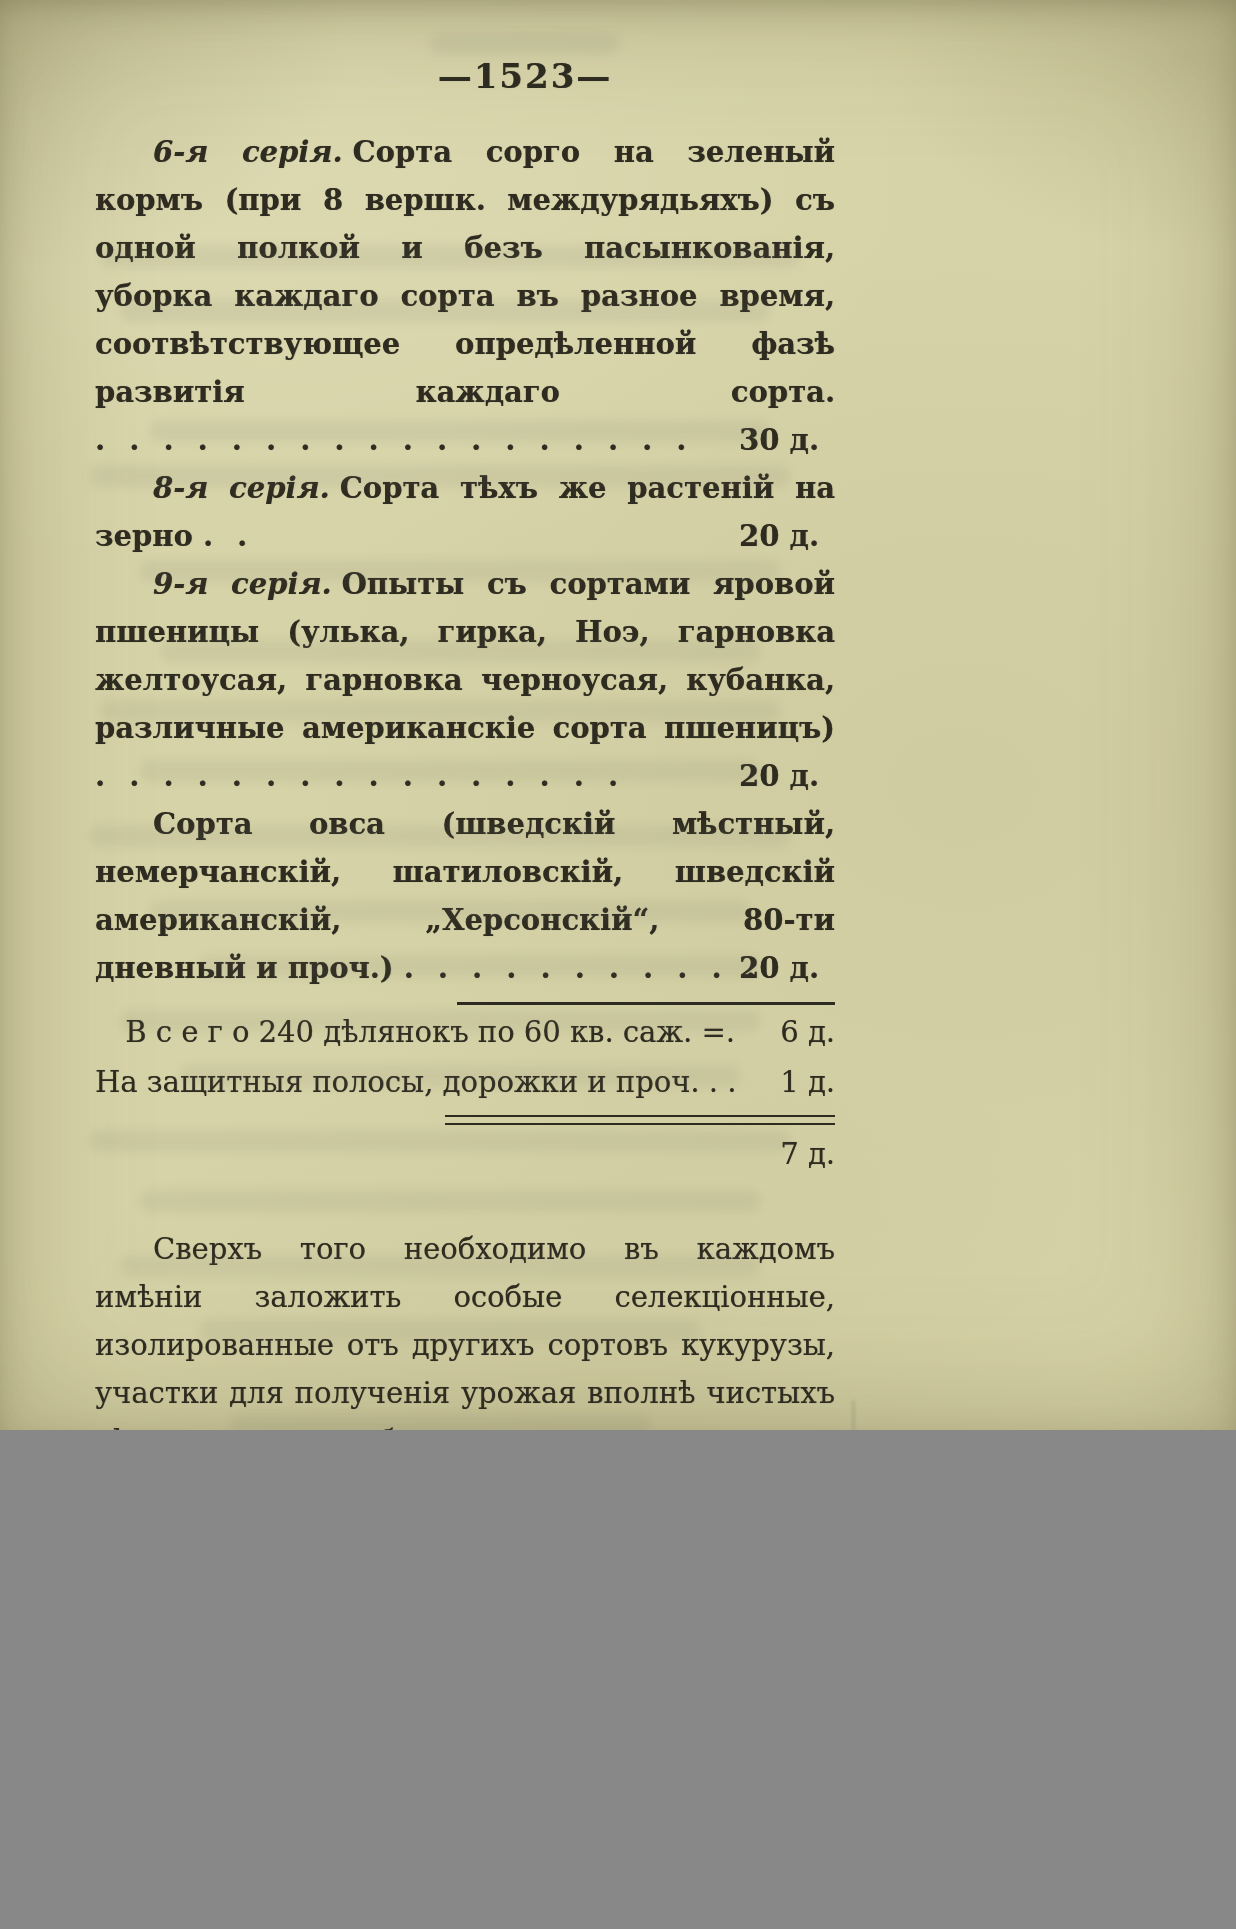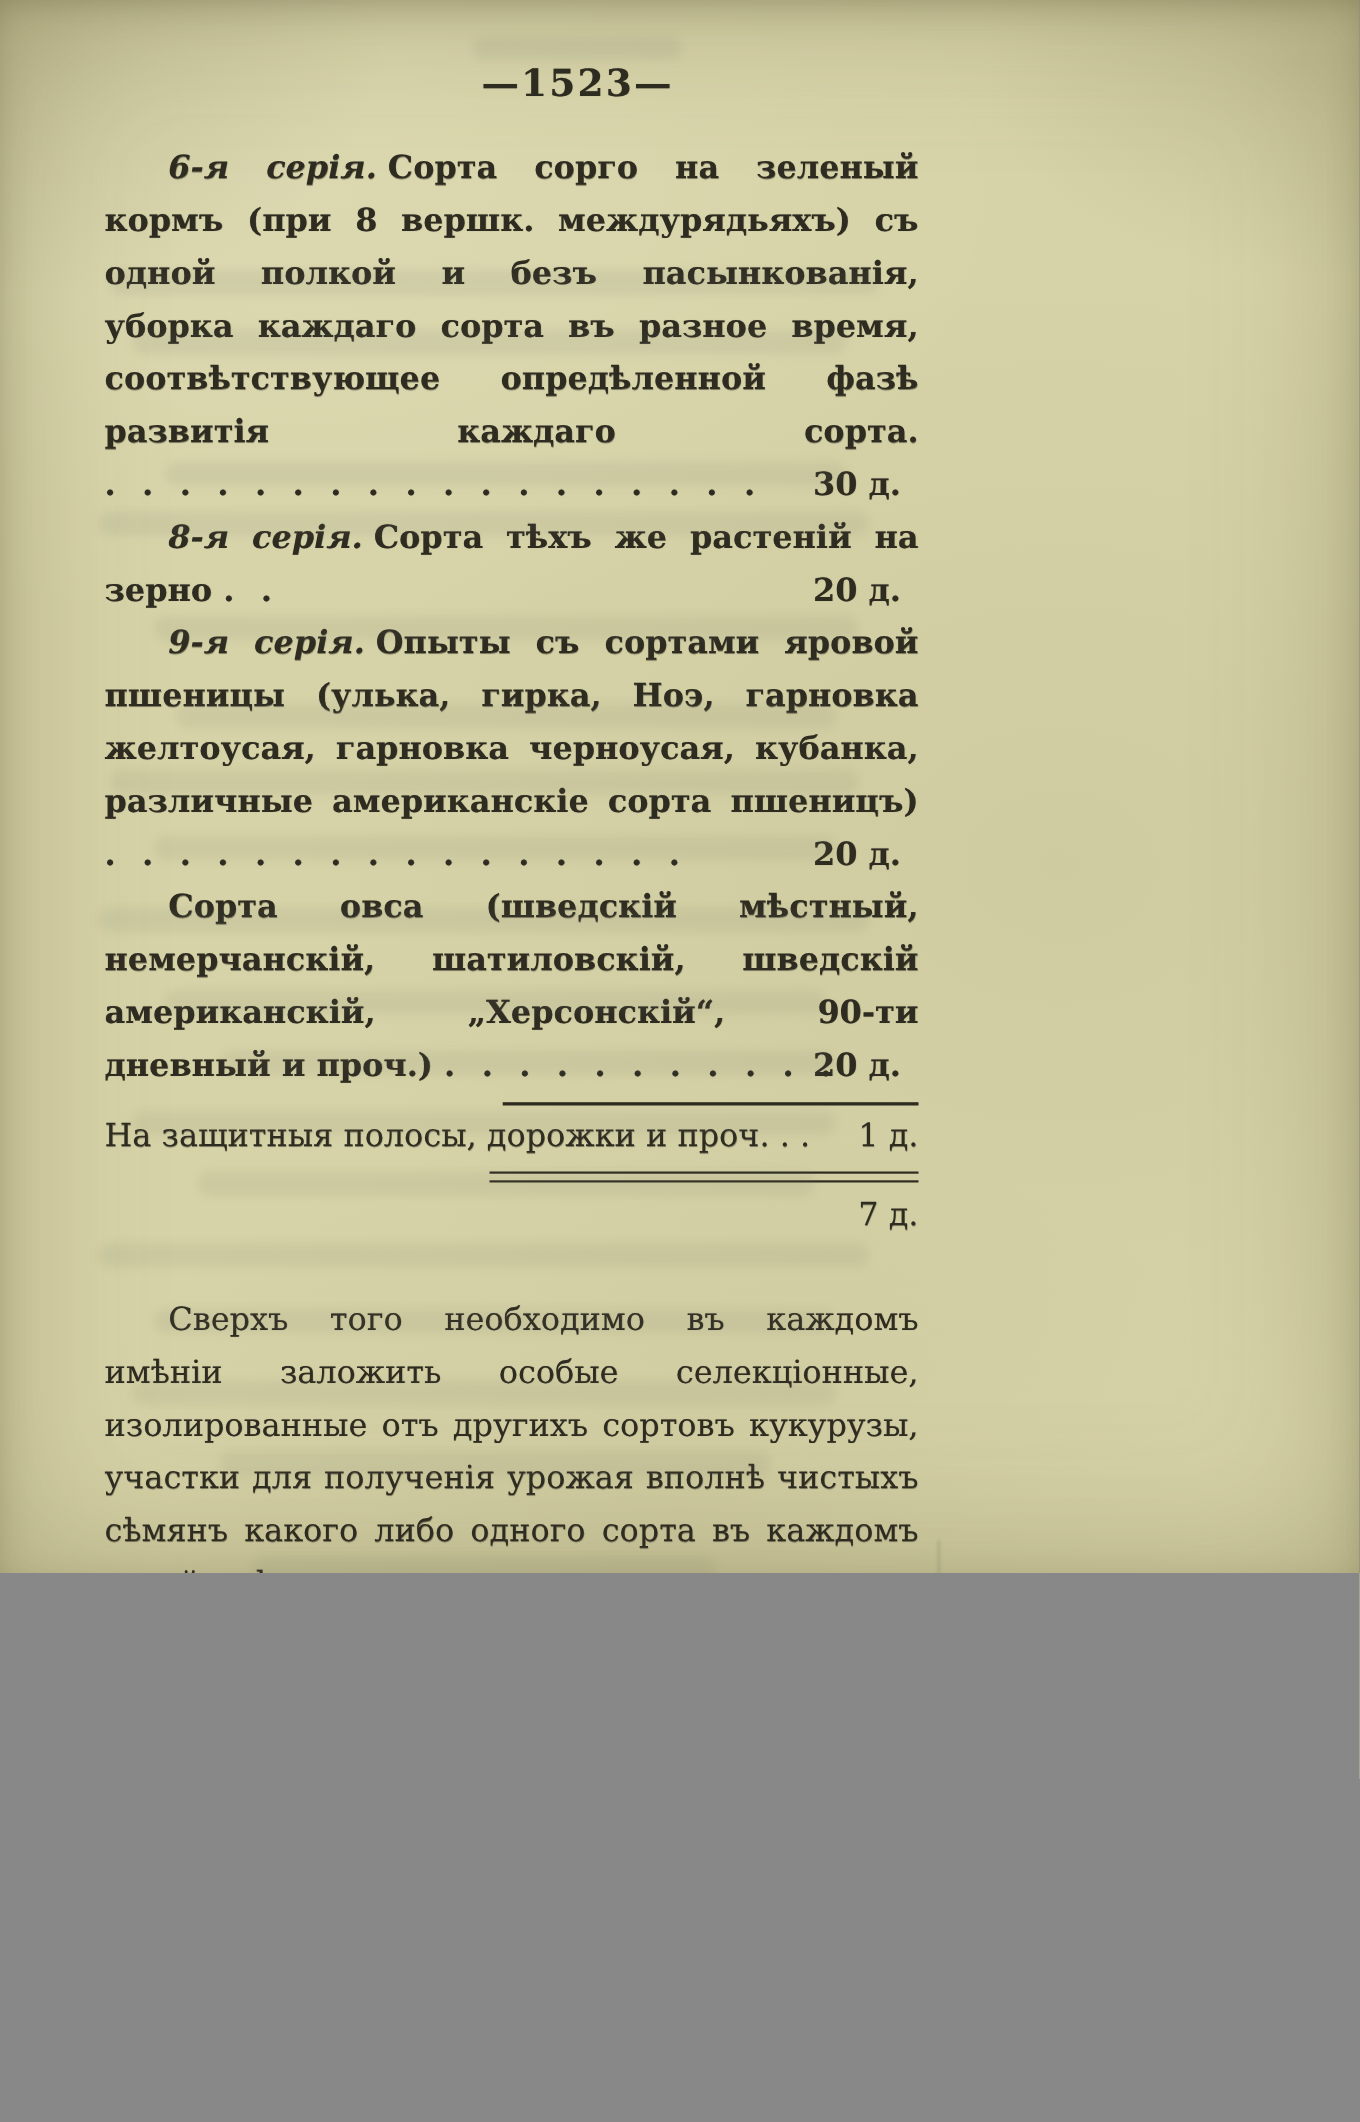--- a/index.html
+++ b/index.html
@@ -85,28 +85,32 @@
       <span class="price">20 д.</span>
     </p>
 
     <p class="entry indent">
       <span class="lead">9-я серія.</span><span>Опыты съ сортами яровой пшеницы (улька, гирка, Ноэ, гарновка желтоусая, гарновка черноусая, кубанка, различные американскіе сорта пшеницъ)</span>
       <span class="leader">. . . . . . . . . . . . . . . .</span>
       <span class="price">20 д.</span>
     </p>
 
     <p class="entry indent">
-      <span>Сорта овса (шведскій мѣстный, немерчанскій, шатиловскій, шведскій американскій, „Херсонскій“, 90-ти дневный и проч.)</span>
+      <span>Сорта овса (шведскій мѣстный, немерчанскій, шатиловскій, шведскій американскій, „Херсонскій“, 80-ти дневный и проч.)</span>
       <span class="leader">. . . . . . . . . . .</span>
       <span class="price">20 д.</span>
     </p>
 
     <div class="totals">
       <div class="rule-single"></div>
 
+      <div class="totals-row">
+        <span>В с е г о  240 дѣлянокъ по 60 кв. саж. =.</span>
+        <span class="t-price">6 д.</span>
+      </div>
 
       <div class="totals-row">
         <span>На защитныя полосы, дорожки и проч.  .  .</span>
         <span class="t-price">1 д.</span>
       </div>
 
       <div class="rule-double"></div>
 
       <div class="totals-row">
         <span class="t-price">7 д.</span>

